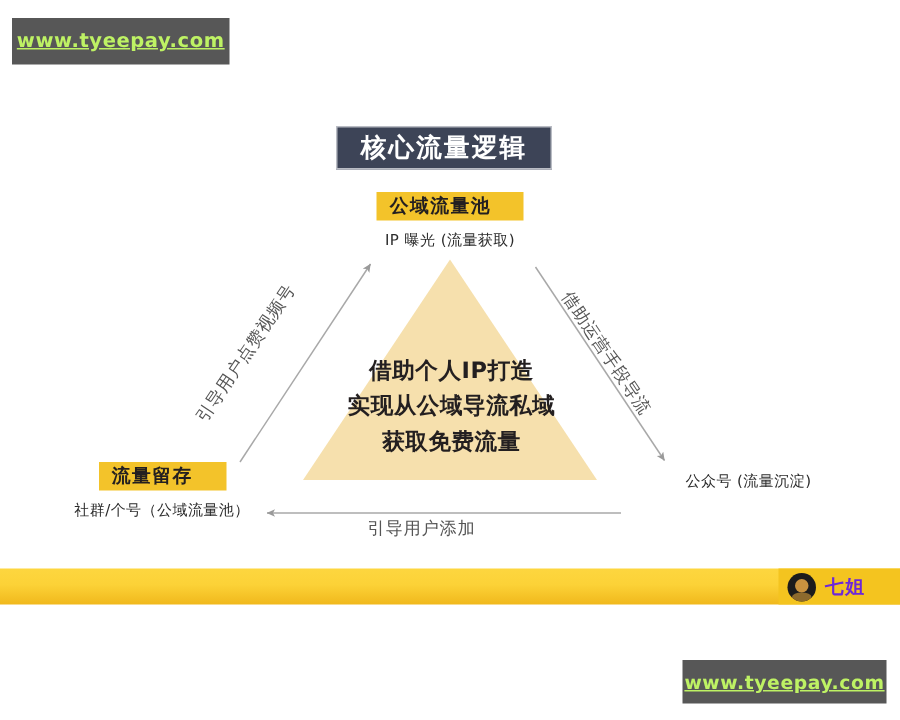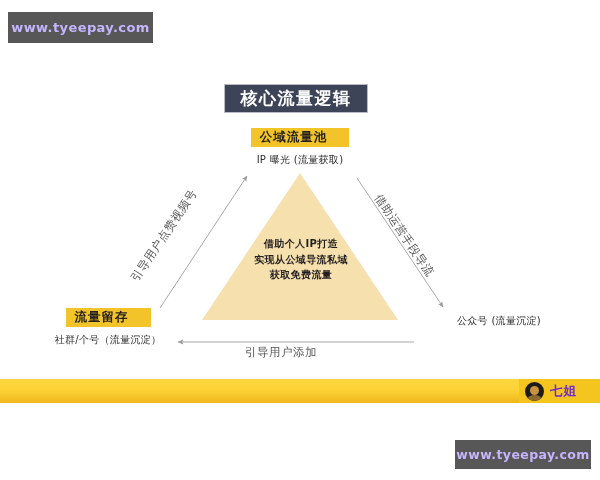--- a/index.html
+++ b/index.html
@@ -18,28 +18,29 @@
     position: absolute;
     inset: 0;
     width: 600px;
     height: 480px;
   }
 
   
   .watermark {
     position: absolute;
     background: #575757;
-    color: #c4b5fd;
+    color: #bef264;
     font-family: "DejaVu Sans", "Liberation Sans", sans-serif;
     font-weight: bold;
     letter-spacing: 0.4px;
     display: flex;
     align-items: center;
     justify-content: center;
     box-sizing: border-box;
+    text-decoration: underline;
   }
   .watermark-top {
     left: 8px;
     top: 12px;
     width: 145px;
     height: 31px;
     font-size: 13px;
   }
   .watermark-bottom {
     left: 455px;
@@ -107,21 +108,21 @@
   .node-right{ left: 404px; top: 308px; width: 190px; align-items: center; }
 
   
   .center-text {
     position: absolute;
     left: 216px;
     top: 236px;
     width: 170px;
     text-align: center;
     color: #231f20;
-    font-size: 10px;
+    font-size: 15px;
     font-weight: bold;
     line-height: 1.55;
     letter-spacing: 0.4px;
   }
   .center-text div { white-space: nowrap; }
 
   
   .edge-label {
     position: absolute;
     color: #555555;
@@ -229,21 +230,21 @@
     <line x1="414" y1="342" x2="178" y2="342" stroke="#a8a8a8" stroke-width="1" marker-end="url(#ah)"></line>
   </svg>
 
   <div class="node node-top">
     <div class="node-tag">公域流量池</div>
     <div class="node-sub">IP 曝光 (流量获取)</div>
   </div>
 
   <div class="node node-left">
     <div class="node-tag">流量留存</div>
-    <div class="node-sub">社群/个号（流量沉淀）</div>
+    <div class="node-sub">社群/个号（公域流量池）</div>
   </div>
 
   <div class="node node-right">
     <div class="node-sub">公众号 (流量沉淀)</div>
   </div>
 
   <div class="center-text">
     <div>借助个人IP打造</div>
     <div>实现从公域导流私域</div>
     <div>获取免费流量</div>

